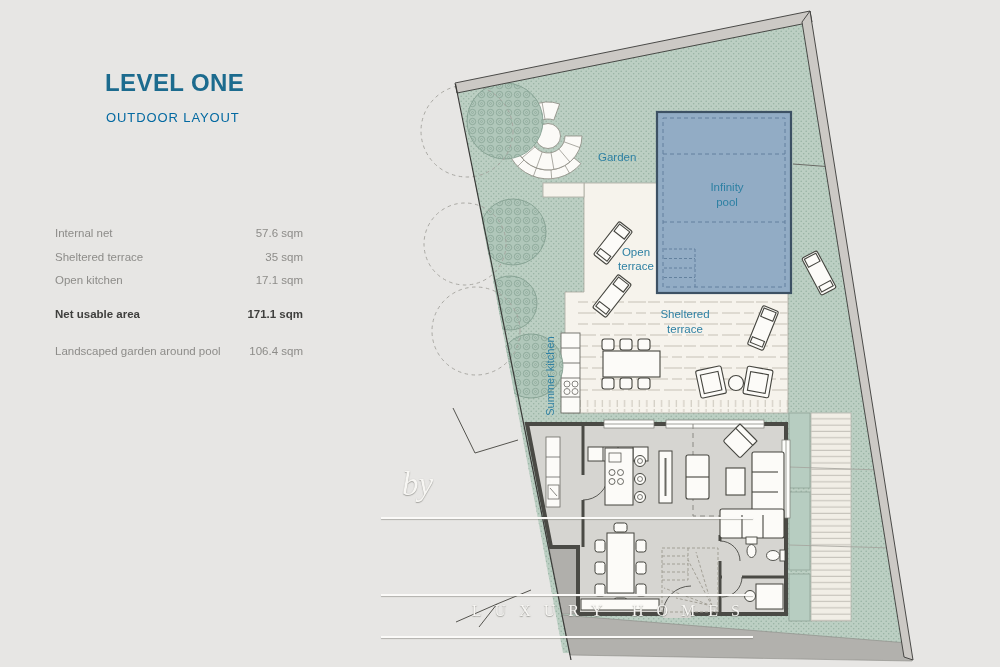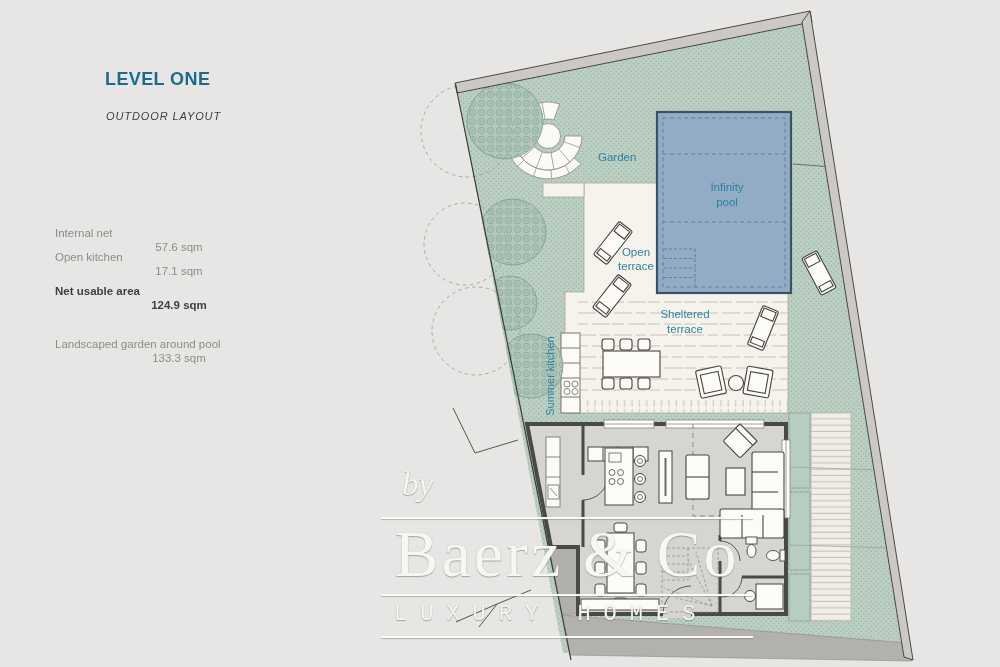--- a/index.html
+++ b/index.html
@@ -1,40 +1,40 @@
 <!DOCTYPE html>
 <html><head>
 <meta charset="utf-8">
 <style>
   html,body{margin:0;padding:0;background:#e7e6e4;}
   .page{position:relative;width:1000px;height:667px;background:#e7e6e4;overflow:hidden;
         font-family:"Liberation Sans",sans-serif;}
   .plan-svg{position:absolute;left:0;top:0;z-index:1;}
   
   .panel{position:absolute;left:0;top:0;width:360px;height:667px;z-index:2;}
-  .panel-title{position:absolute;left:105px;top:69px;font-size:18px;font-weight:700;
+  .panel-title{position:absolute;left:105px;top:69px;font-size:24px;font-weight:700;
                color:#1c6b8e;letter-spacing:0.4px;text-align:center;}
-  .panel-sub{position:absolute;left:106px;top:110px;font-size:11px;font-style:italic;
-             color:#404040;letter-spacing:0.9px;}
+  .panel-sub{position:absolute;left:106px;top:110px;font-size:13px;
+             color:#0369a1;letter-spacing:0.9px;}
   .areas{position:absolute;left:55px;top:226px;width:248px;font-size:11.5px;color:#8d8c89;}
-  .arow{display:flex;justify-content:space-between;height:14px;line-height:14px;margin-bottom:9.7px;flex-direction:column;}
+  .arow{display:flex;justify-content:space-between;height:14px;line-height:14px;margin-bottom:9.7px;}
   .arow.bold{font-weight:700;color:#3f3f3d;margin-top:20px;}
-  .arow.gap{margin-top:39px;}
+  .arow.gap{margin-top:23px;}
   .arow .val{text-align:center;}
   
   .wm{position:absolute;z-index:3;color:#f7f6f3;
       text-shadow:0 1px 1px rgba(105,105,100,.5),0 0 1px rgba(130,130,125,.35);text-align:center;}
   .wm-by{left:402px;top:466px;font:italic 400 33px "Liberation Serif",serif;}
   .wm-line{position:absolute;z-index:3;height:2px;background:#fbfaf8;width:372px;left:381px;
            box-shadow:0 1px 1px rgba(110,110,105,.45);}
   .wm-l1{top:517px;} .wm-l2{top:594px;} .wm-l3{top:636px;}
   .wm-brand{left:378px;top:519px;width:378px;text-align:center;
             font-family:"Liberation Serif",serif;font-size:66px;line-height:1.05;letter-spacing:3px;}
-  .wm-tag{left:381px;top:602px;width:372px;text-align:left;
-          font-family:Liberation Mono, monospace;font-size:22px;letter-spacing:13px;text-indent:13px;}
+  .wm-tag{left:381px;top:602px;width:372px;text-align:right;
+          font-family:Liberation Serif, serif;font-size:16px;letter-spacing:13px;text-indent:13px;}
 </style>
 </head>
 <body>
 
 <div class="page">
 
   <svg class="plan-svg" width="1000" height="667" viewBox="0 0 1000 667">
     <defs>
       <pattern id="gdots" width="5" height="5" patternUnits="userSpaceOnUse">
         <circle cx="1.2" cy="1.2" r="0.8" fill="#97b2a3"></circle>
@@ -355,34 +355,37 @@
 
   <div class="panel">
     <div class="panel-title">LEVEL ONE</div>
     <div class="panel-sub">OUTDOOR LAYOUT</div>
     <div class="areas">
       <div class="arow">
         <span>Internal net</span>
         <span class="val">57.6 sqm</span>
       </div>
       <div class="arow">
+        <span>Sheltered terrace</span>
+        <span class="val">35 sqm</span>
+      </div>
+      <div class="arow">
         <span>Open kitchen</span>
         <span class="val">17.1 sqm</span>
       </div>
       <div class="arow bold">
         <span>Net usable area</span>
-        <span class="val">124.9 sqm</span>
+        <span class="val">171.1 sqm</span>
       </div>
       <div class="arow gap">
         <span>Landscaped garden around pool</span>
-        <span class="val">133.3 sqm</span>
+        <span class="val">106.4 sqm</span>
       </div>
     </div>
   </div>
 
   <div class="wm wm-by">by</div>
   <div class="wm-line wm-l1"></div>
-  <div class="wm wm-brand">Baerz &amp; Co</div>
   <div class="wm-line wm-l2"></div>
   <div class="wm wm-tag">LUXURY HOMES</div>
   <div class="wm-line wm-l3"></div>
 
 </div>
 
 </body></html>

